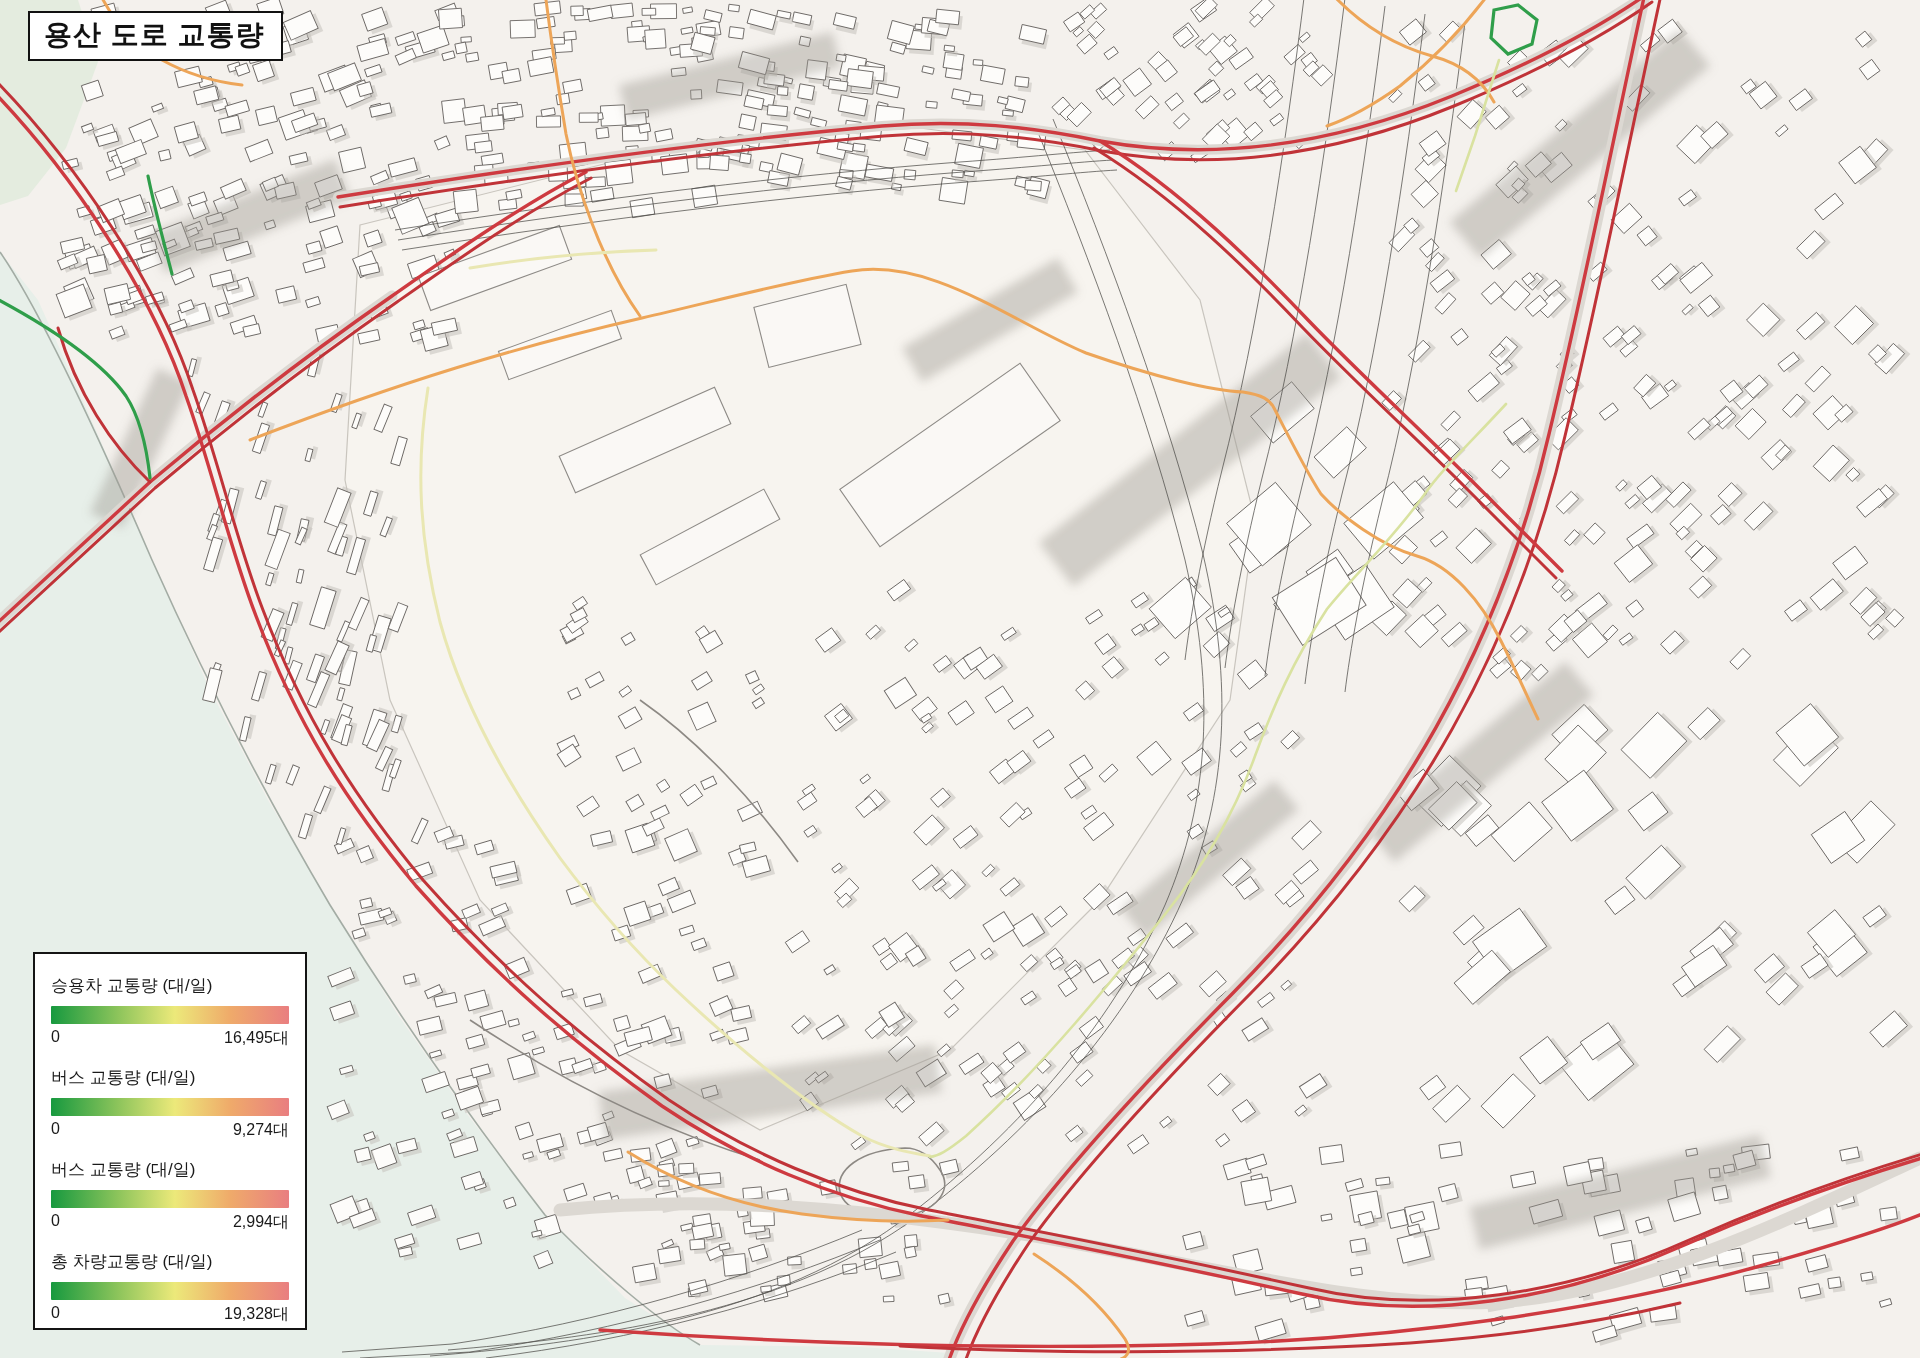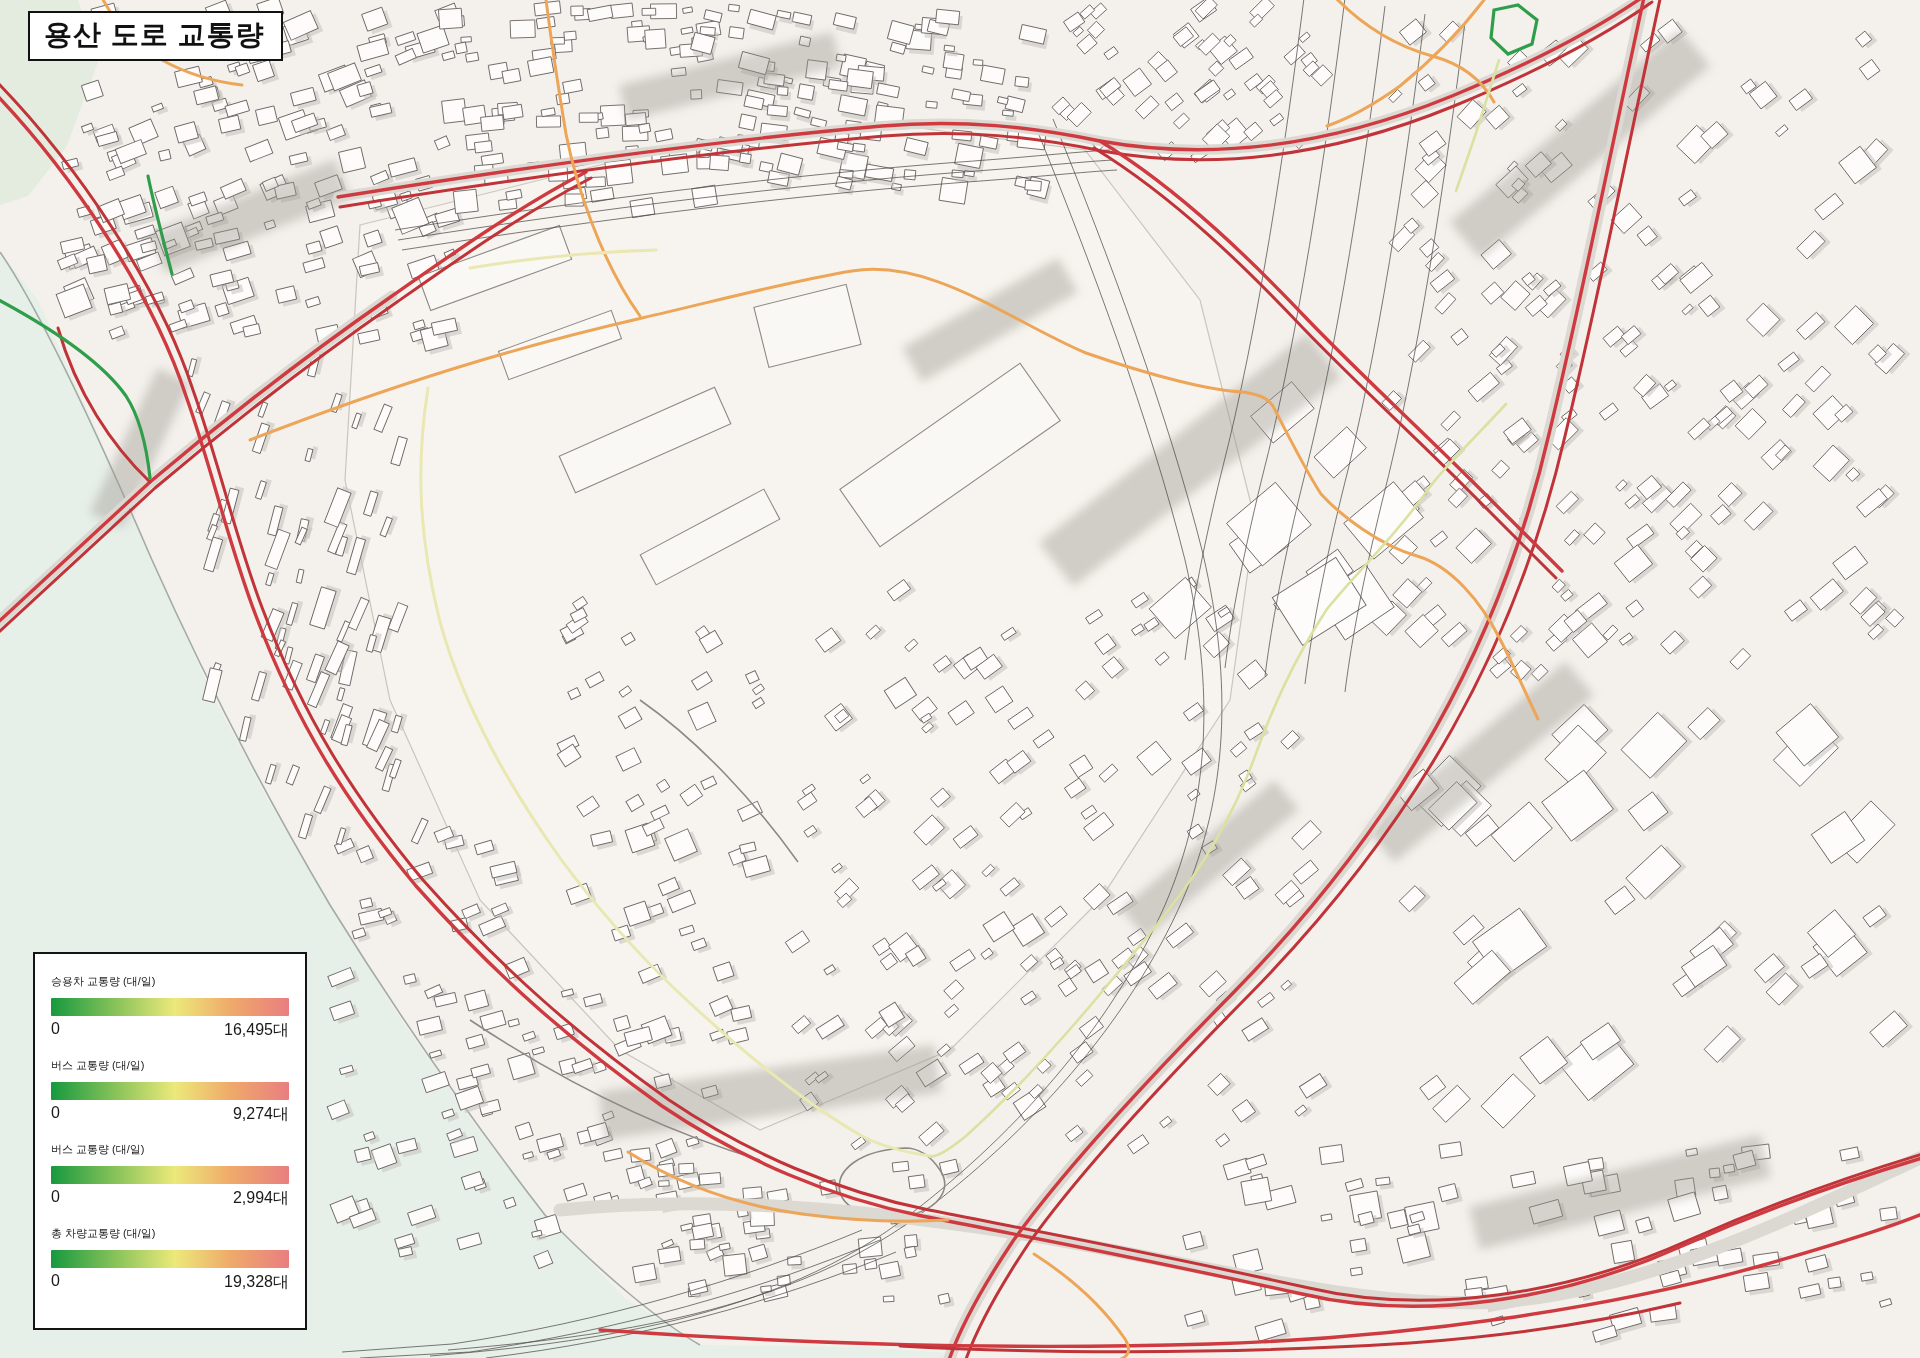--- a/index.html
+++ b/index.html
@@ -14,21 +14,21 @@
     padding:3px 16px 5px 14px;
     font-size:28px;font-weight:bold;color:#111;letter-spacing:1px;
     white-space:nowrap;
   }
   .legend{
     position:absolute;left:33px;top:952px;width:274px;height:378px;z-index:5;
     background:#ffffff;border:2px solid #141414;box-sizing:border-box;
     padding:20px 16px 14px 16px;display:flex;flex-direction:column;gap:17px;
   }
   .legend-item{display:flex;flex-direction:column;}
-  .legend-label{font-size:11px;color:#1a1a1a;margin-bottom:9px;white-space:nowrap;}
+  .legend-label{font-size:17px;color:#1a1a1a;margin-bottom:9px;white-space:nowrap;}
   .grad-bar{height:18px;width:100%;border-radius:1px;}
   .legend-row{display:flex;justify-content:space-between;margin-top:4px;
     font-size:16px;color:#1a1a1a;}
   
   .road-red{stroke:#ce3a40;stroke-width:3.4;fill:none;stroke-linecap:round;}
   .road-red2{stroke:#c03338;stroke-width:3;fill:none;stroke-linecap:round;}
   .road-orange{stroke:#eda558;stroke-width:3;fill:none;stroke-linecap:round;}
   .road-green{stroke:#2f9e4a;stroke-width:3.2;fill:none;stroke-linecap:round;}
   .road-cream{stroke:#e9e7b2;stroke-width:3;fill:none;stroke-linecap:round;}
   .road-cream2{stroke:#d9e2a0;stroke-width:2.6;fill:none;stroke-linecap:round;}

